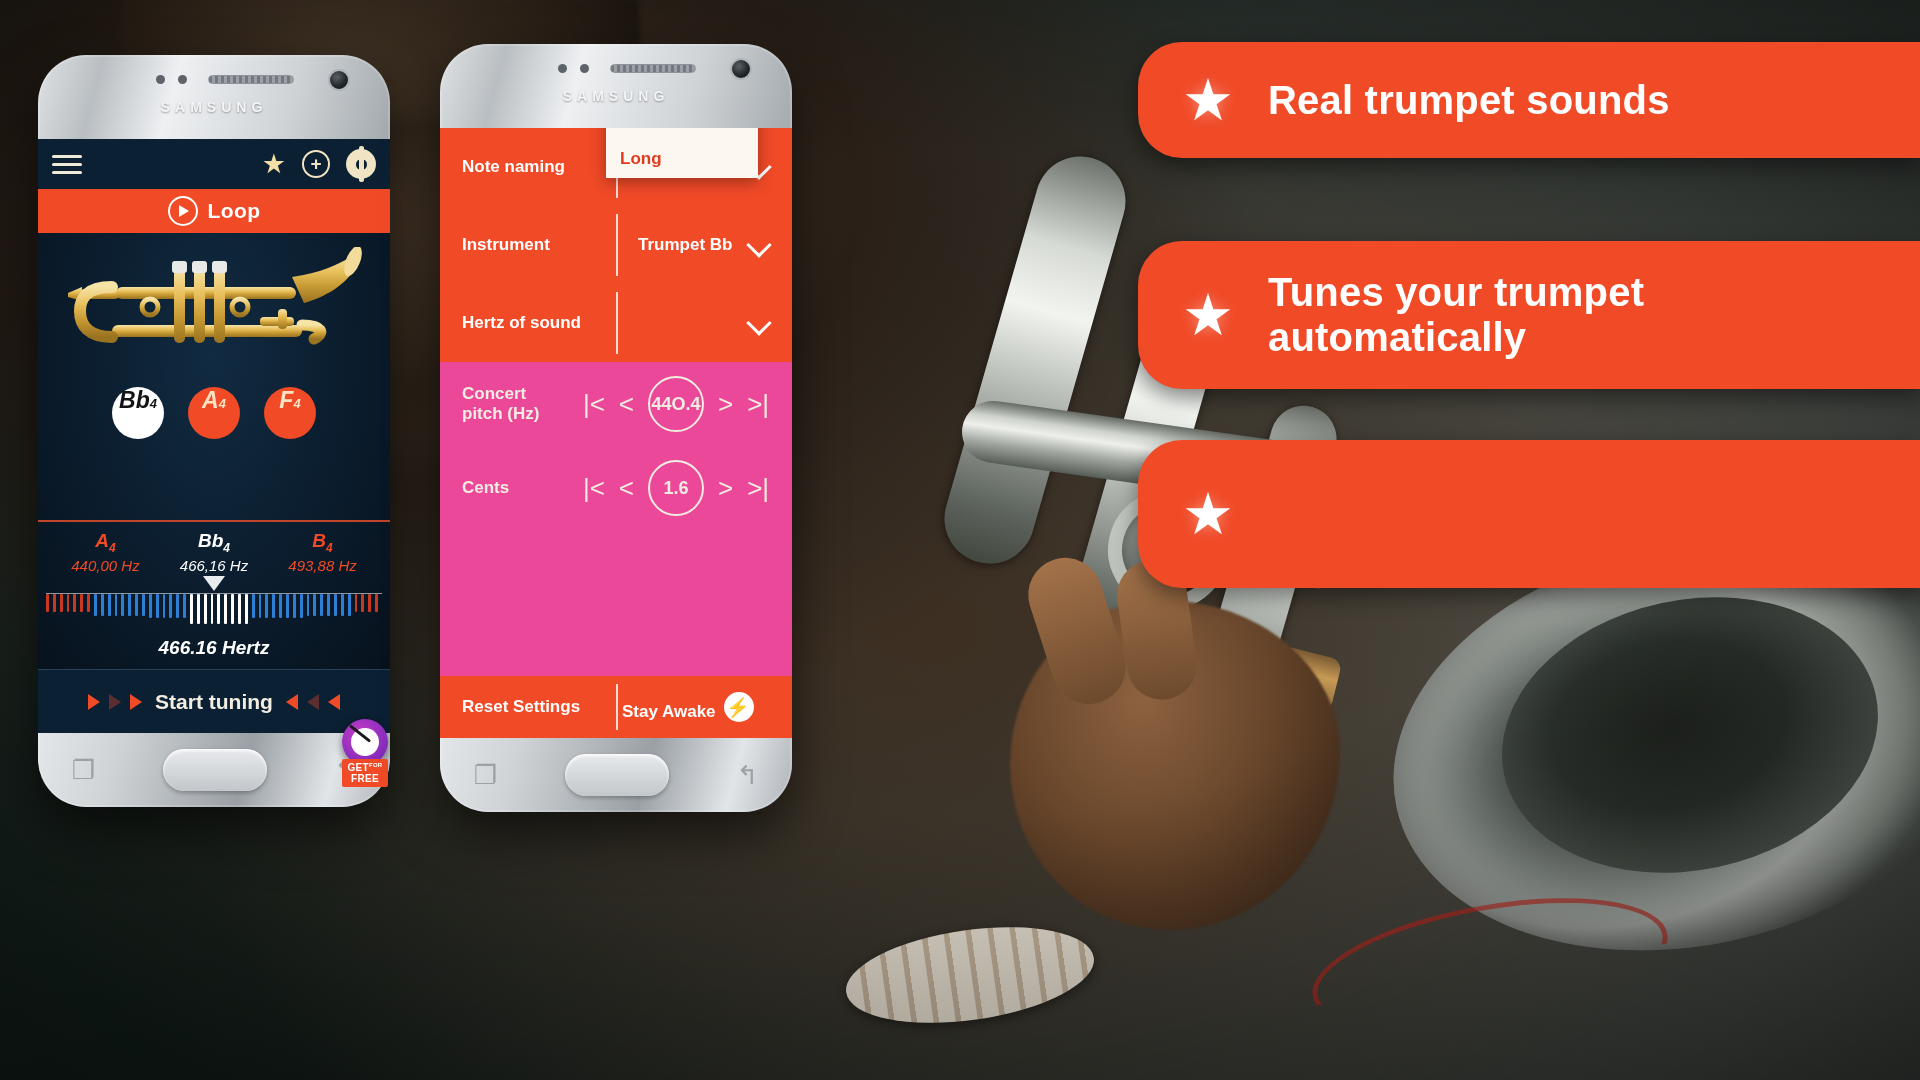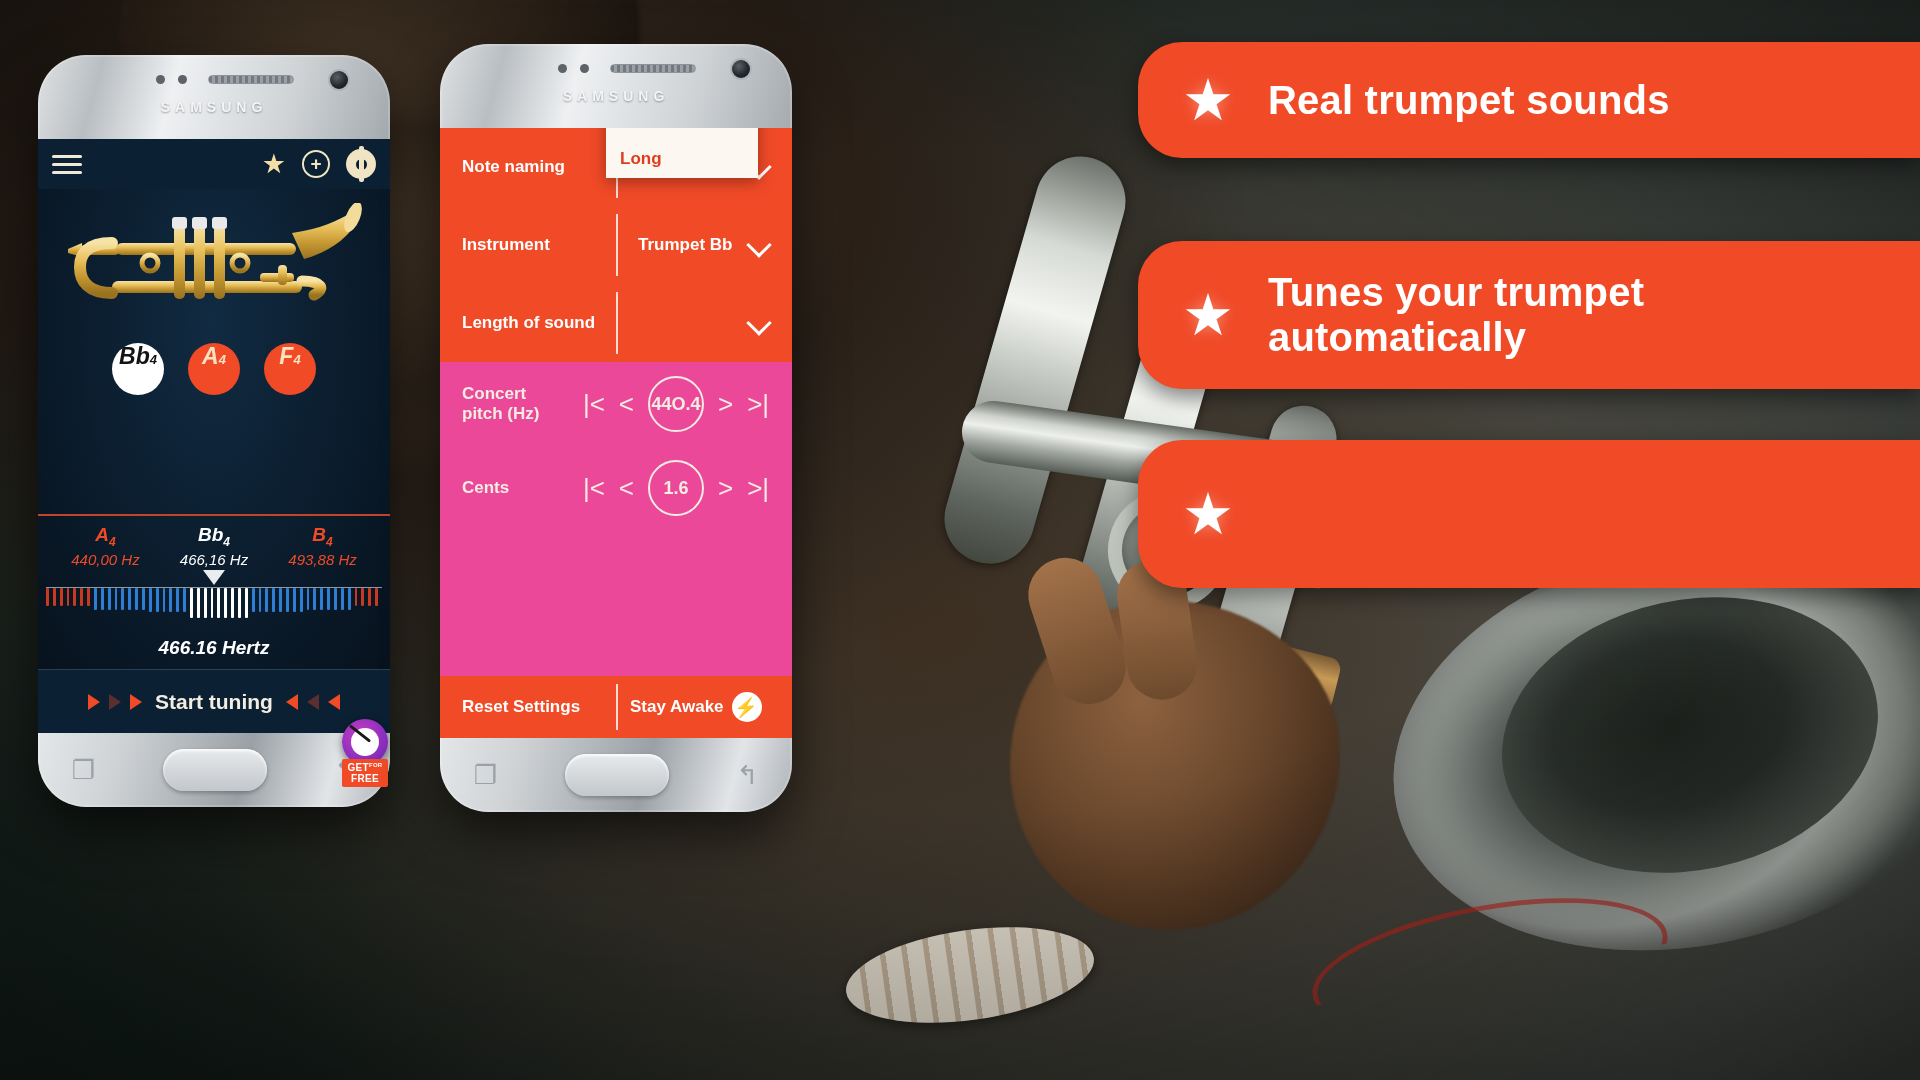--- a/index.html
+++ b/index.html
@@ -225,21 +225,21 @@
     border-left:11px solid transparent;border-right:11px solid transparent;
     border-top:15px solid #e9edf0;
   }
   .meter{
     height:34px; margin:2px 8px 0;
     display:flex; align-items:flex-start; justify-content:center; gap:0;
     border-top:1px solid #8e9aa3;
   }
   .tick{ width:3px; margin-right:4px; border-radius:1px; }
 
-  .hertz{ text-align:center; color:#fff; font-size:19px; font-weight:700; margin-top:16px; }
+  .hertz{ text-align:center; color:#fff; font-size:19px; font-weight:700; margin-top:10px; }
 
   .startbar{
     background:#0b2033; height:64px; border-top:1px solid #2a4054;
     display:flex; align-items:center; justify-content:center; gap:9px; cursor:pointer;
   }
   .arr{ width:0;height:0;border-top:8px solid transparent;border-bottom:8px solid transparent; }
   .arr-r{ border-left:12px solid #f04a27; }
   .arr-l{ border-right:12px solid #f04a27; }
   .arr.dim{ opacity:.35; }
   .start-txt{ color:#f3ece0; font-size:21px; font-weight:600; margin:0 4px; }
@@ -321,22 +321,22 @@
   .p-circ{
     width:56px;height:56px;border-radius:50%;border:2px solid #f3ece0;
     display:flex;align-items:center;justify-content:center;
     color:#f3ece0; font-size:18px; font-weight:600; cursor:pointer;
   }
   .s-foot{
     background:#f04a27; height:62px; display:flex; align-items:center; position:relative;
   }
   .sf-l{ width:50%; padding-left:22px; color:#fff; font-size:17px; font-weight:600; cursor:pointer; }
   .sf-r{
-    flex:1; padding-left:14px; color:#fff; font-size:17px; font-weight:600;
-    display:flex; align-items:center; gap:8px; cursor:pointer;
+    flex:1; padding-left:6px; color:#fff; font-size:17px; font-weight:600;
+    display:flex; align-items:flex-end; gap:8px; cursor:pointer;
   }
   .bulb{
     width:30px;height:30px;border-radius:50%;background:#fff; position:relative;
     display:flex;align-items:center;justify-content:center;
   }
   .bolt{ color:#f04a27; font-size:19px; font-weight:900; line-height:1; }
 
   
   .feat{
     position:absolute; display:flex; align-items:center;
@@ -399,20 +399,26 @@
         <div class="ic">
             <span class="circ-ic">+</span>
           </div>
         <div class="ic">
           <span class="gear-ic">
               <span class="gear-tooth"></span>
             </span>
         </div>
       </div>
 
+      <div class="loopbar">
+        <span class="play-circ">
+            <span class="play-tri"></span>
+          </span>
+        <span class="loop-txt">Loop</span>
+      </div>
 
       <div class="tuner-main">
 
         <div class="trumpet-wrap">
           <svg width="300" height="120" viewBox="0 0 300 120">
             <defs>
               <linearGradient id="brass" x1="0" y1="0" x2="0" y2="1">
                 <stop offset="0%" stop-color="#f6e3a6"></stop>
                 <stop offset="35%" stop-color="#e8c05c"></stop>
                 <stop offset="65%" stop-color="#c79a33"></stop>
@@ -594,21 +600,21 @@
 
         <div class="s-row">
           <span class="s-label">Instrument</span>
           <span class="s-div"></span>
           <span class="s-val">Trumpet Bb</span>
           <span class="chev"></span>
         </div>
 
 
         <div class="s-row">
-          <span class="s-label">Length of sound</span>
+          <span class="s-label">Hertz of sound</span>
           <span class="s-div"></span>
           <span class="s-val"></span>
           <span class="chev"></span>
         </div>
 
         <div class="dropdown" style="top:-26px; right:34px;">
           <div class="dd-item sel">Short</div>
           <div class="dd-item">Long</div>
         </div>
       </div>

